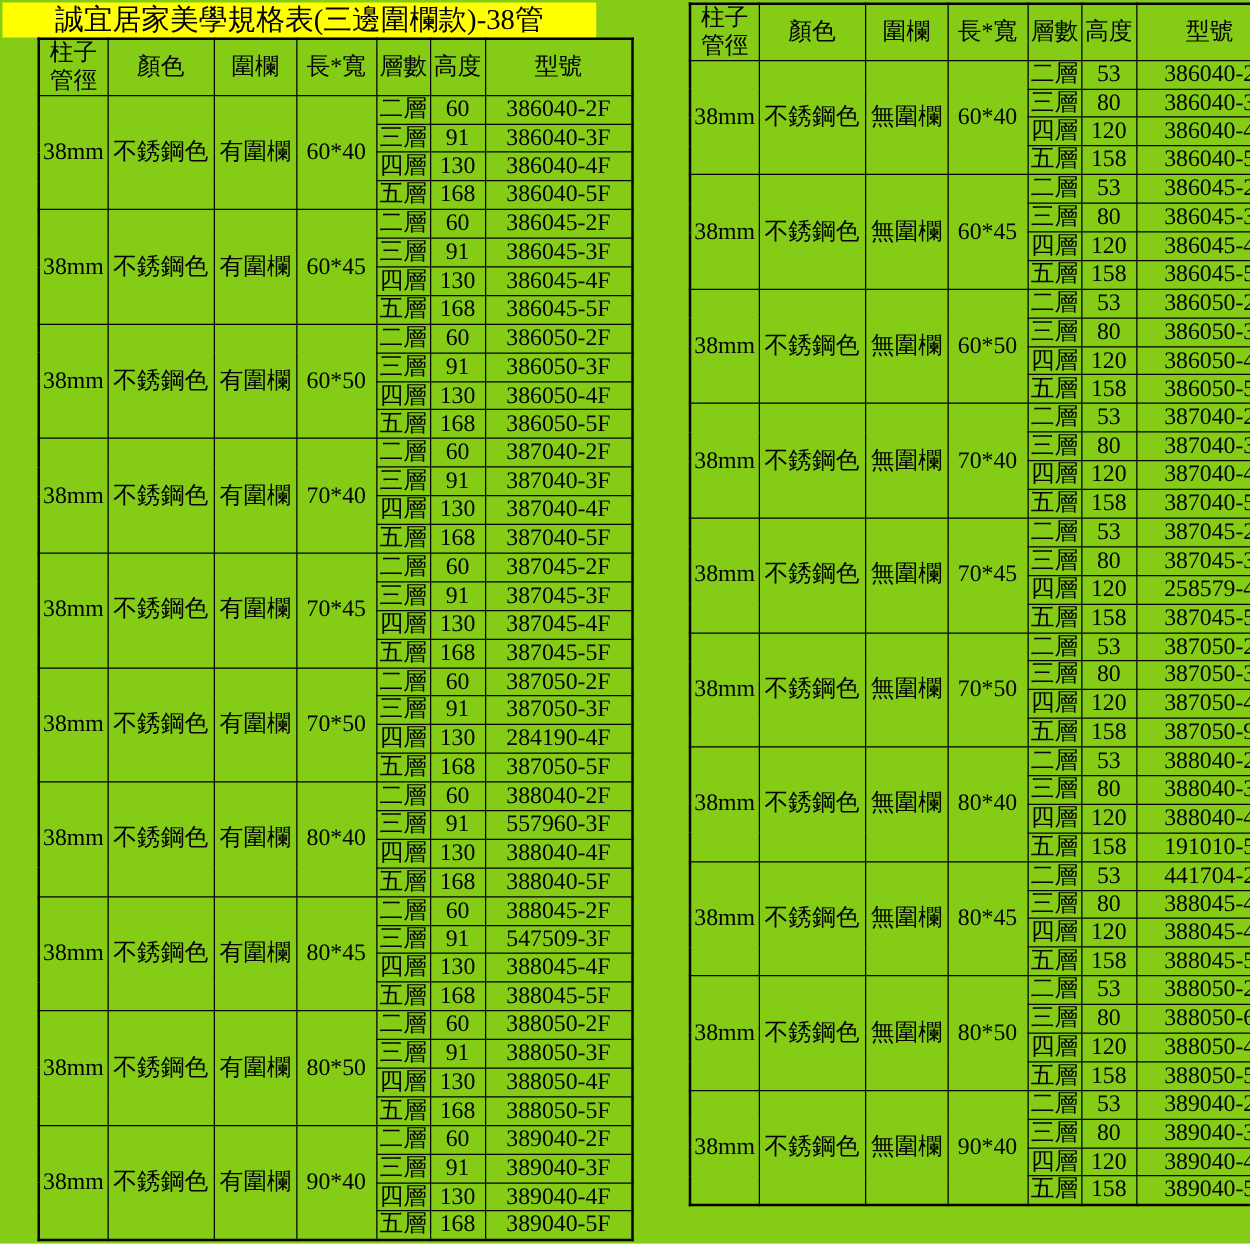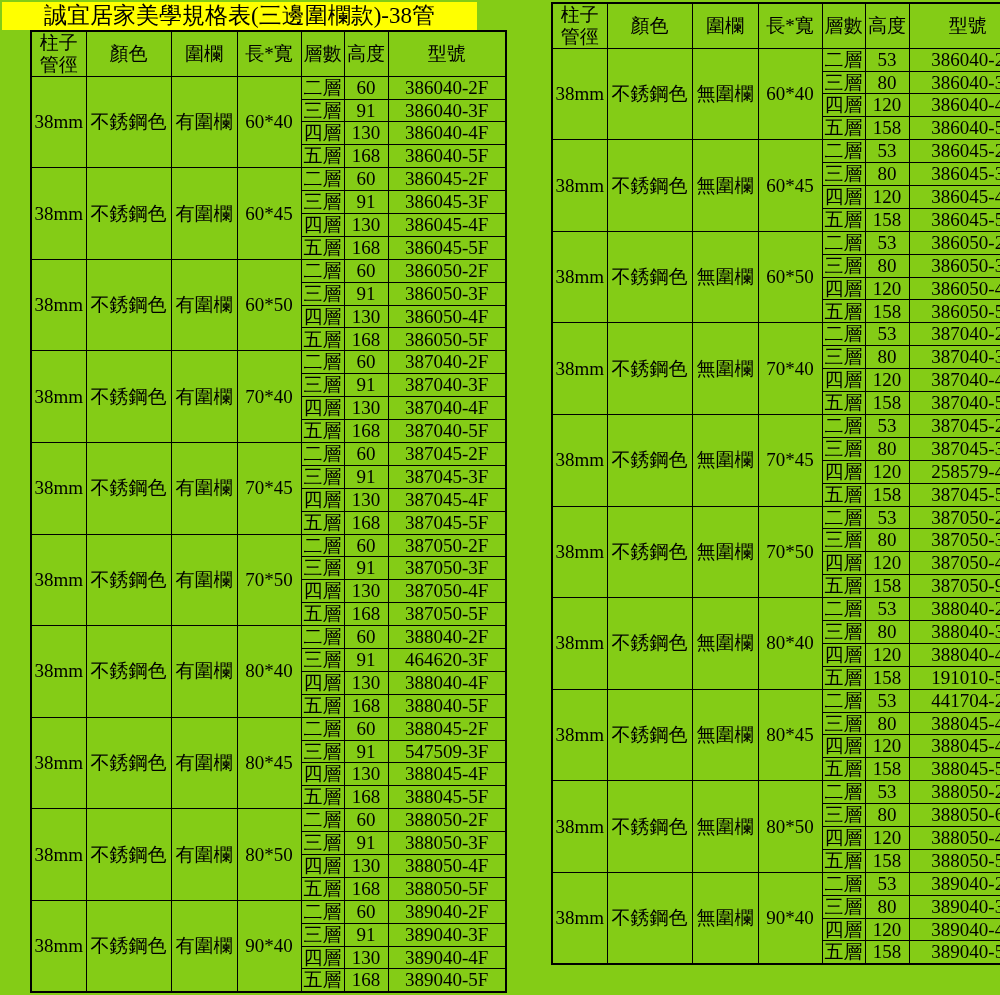--- a/index.html
+++ b/index.html
@@ -181,40 +181,40 @@
             <td>387050-2F</td>
           </tr>
           <tr>
             <td>三層</td>
             <td>91</td>
             <td>387050-3F</td>
           </tr>
           <tr>
             <td>四層</td>
             <td>130</td>
-            <td>387050-4F</td>
+            <td>284190-4F</td>
           </tr>
           <tr>
             <td>五層</td>
             <td>168</td>
             <td>387050-5F</td>
           </tr>
           <tr>
             <td rowspan="4">38mm</td>
             <td rowspan="4">不銹鋼色</td>
             <td rowspan="4">有圍欄</td>
             <td rowspan="4">80*40</td>
             <td>二層</td>
             <td>60</td>
             <td>388040-2F</td>
           </tr>
           <tr>
             <td>三層</td>
             <td>91</td>
-            <td>464620-3F</td>
+            <td>557960-3F</td>
           </tr>
           <tr>
             <td>四層</td>
             <td>130</td>
             <td>388040-4F</td>
           </tr>
           <tr>
             <td>五層</td>
             <td>168</td>
             <td>388040-5F</td>

